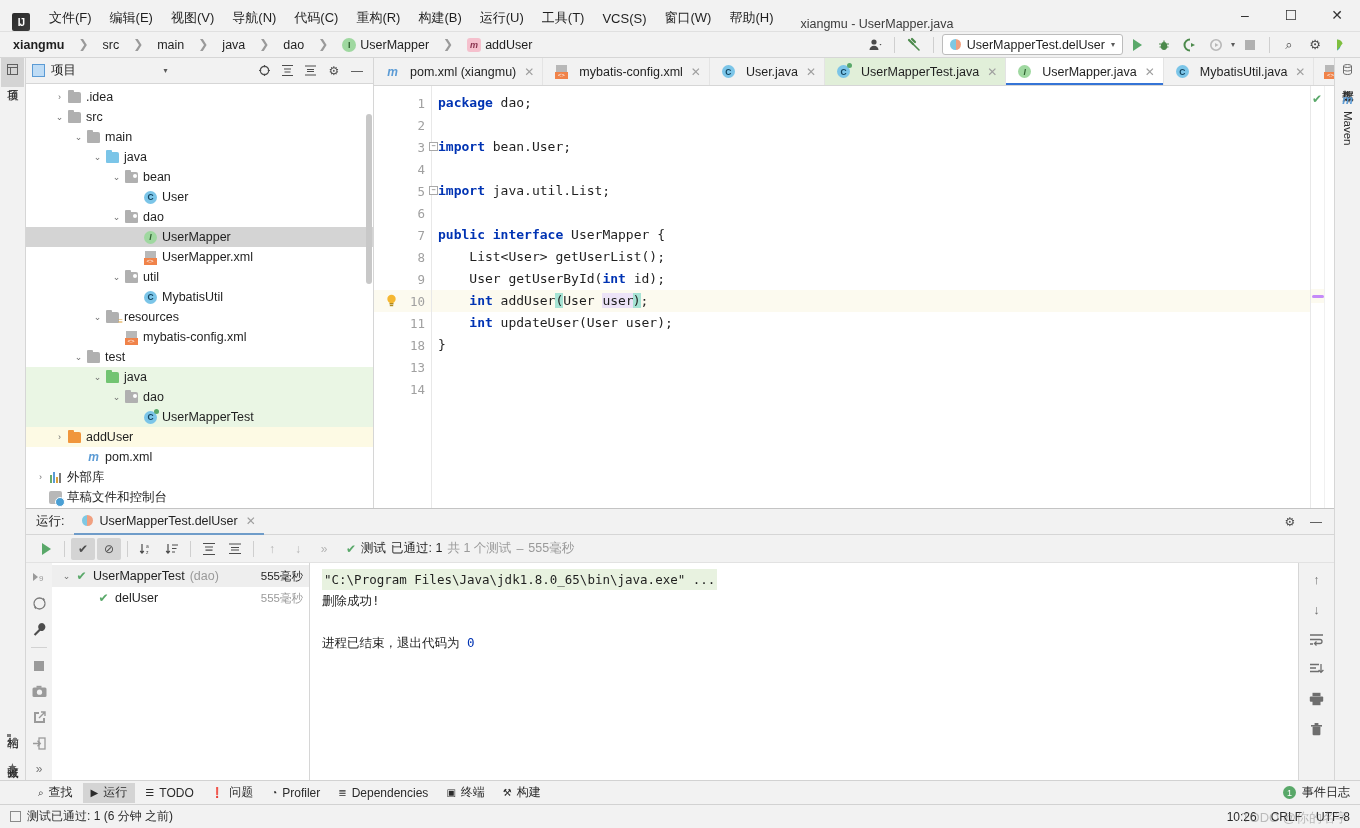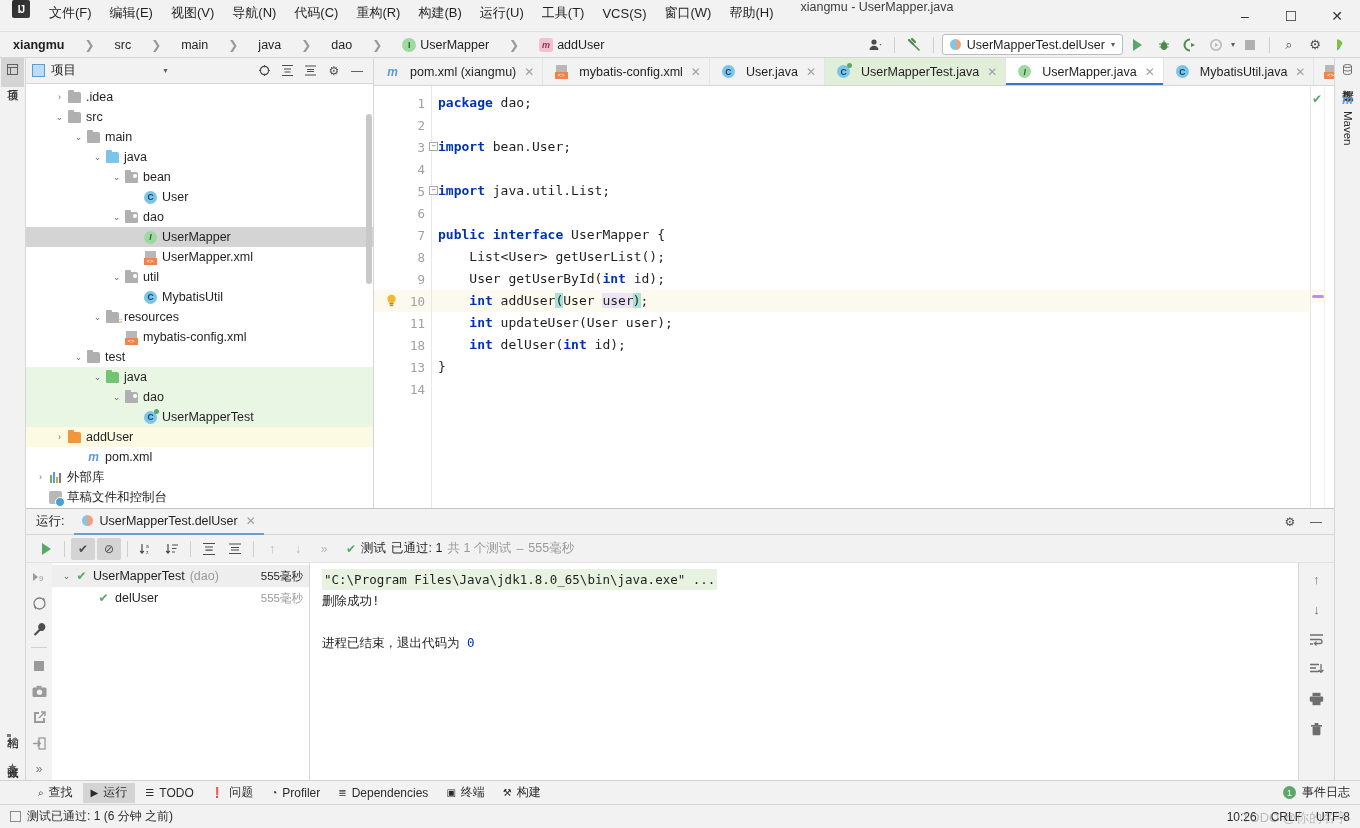--- a/index.html
+++ b/index.html
@@ -8,21 +8,21 @@
     font-family: "Liberation Sans", "DejaVu Sans", sans-serif;
     font-size: 12px;
     background: #f2f2f2;
     color: #1f1f1f;
     overflow: hidden;
   }
   .app { width: 1360px; height: 828px; display: flex; flex-direction: column; background: #f2f2f2; }
 
   
   .titlebar {
-    height: 32px; display: flex; align-items: flex-start;
+    height: 32px; display: flex; align-items: flex-end;
     background: #f2f2f2; border-bottom: 1px solid #e0e0e0;
     position: relative; flex: 0 0 32px;
   }
   .ij-logo {
     width: 18px; height: 18px; margin-left: 12px; margin-right: 10px;
     background: linear-gradient(135deg,#2b2b2b,#3c3c3c);
     color: #fff; font-size: 10px; font-weight: bold;
     display: flex; align-items: center; justify-content: center;
     border-radius: 2px; letter-spacing: -1px;
   }
@@ -38,21 +38,21 @@
     width: 46px; height: 32px; display: flex; align-items: center; justify-content: center;
     font-size: 14px; color: #333;
   }
 
   
   .navbar {
     height: 26px; display: flex; align-items: center;
     background: #f2f2f2; border-bottom: 1px solid #d6d6d6;
     flex: 0 0 26px; padding-left: 10px;
   }
-  .crumbs { display: flex; align-items: center; gap: 12px; }
+  .crumbs { display: flex; align-items: flex-start; gap: 6px; }
   .crumb { display: flex; align-items: center; font-size: 12.5px; padding: 1px 3px; color: #1f1f1f; }
   .crumb.bold { font-weight: bold; }
   .crumb-sep { color: #9a9a9a; font-size: 12px; padding: 0 5px; }
   .badge-icon {
     width: 14px; height: 14px; border-radius: 50%;
     font-size: 9px; display: inline-flex; align-items: center; justify-content: center;
     margin-right: 4px; color: #2a5b2a; font-weight: bold;
   }
   .badge-icon.iface { background: #9fd8a0; color: #2c5e2e; }
   .badge-icon.method { background: #f5c0cd; color: #8a3550; border-radius: 3px; font-style: italic; }
@@ -680,21 +680,20 @@
                 <div class="cline">&nbsp;</div>
                 <div class="cline"><span class="kw">import</span><span class="pl"> bean.User;</span></div>
                 <div class="cline">&nbsp;</div>
                 <div class="cline"><span class="kw">import</span><span class="pl"> java.util.List;</span></div>
                 <div class="cline">&nbsp;</div>
                 <div class="cline"><span class="kw">public</span><span class="pl"> </span><span class="kw">interface</span><span class="pl"> UserMapper {</span></div>
                 <div class="cline"><span class="pl">    List&lt;User&gt; getUserList();</span></div>
                 <div class="cline"><span class="pl">    User getUserById(</span><span class="kw">int</span><span class="pl"> id);</span></div>
                 <div class="cline hl"><span class="pl">    </span><span class="kw">int</span><span class="pl"> addUser</span><span class="sel-t">(</span><span class="pl">User </span><span class="sel-v">user</span><span class="caretbar"></span><span class="sel-t">)</span><span class="pl">;</span></div>
                 <div class="cline"><span class="pl">    </span><span class="kw">int</span><span class="pl"> updateUser(User user);</span></div>
-                <div class="cline"><span class="pl">    </span><span class="kw">int</span><span class="pl"> delUser(</span><span class="kw">int</span><span class="pl"> id);</span></div>
                 <div class="cline"><span class="pl">}</span></div>
                 <div class="cline">&nbsp;</div>
               </div>
             <div class="marker-rail">
               <div class="marker-ok">✔</div>
               <div class="marker-hl" style="top:203px;"></div>
               <div class="marker-pill" style="top:209px;left:1px;"></div>
             </div>
             <div class="edge-rail"></div>
           </div>

